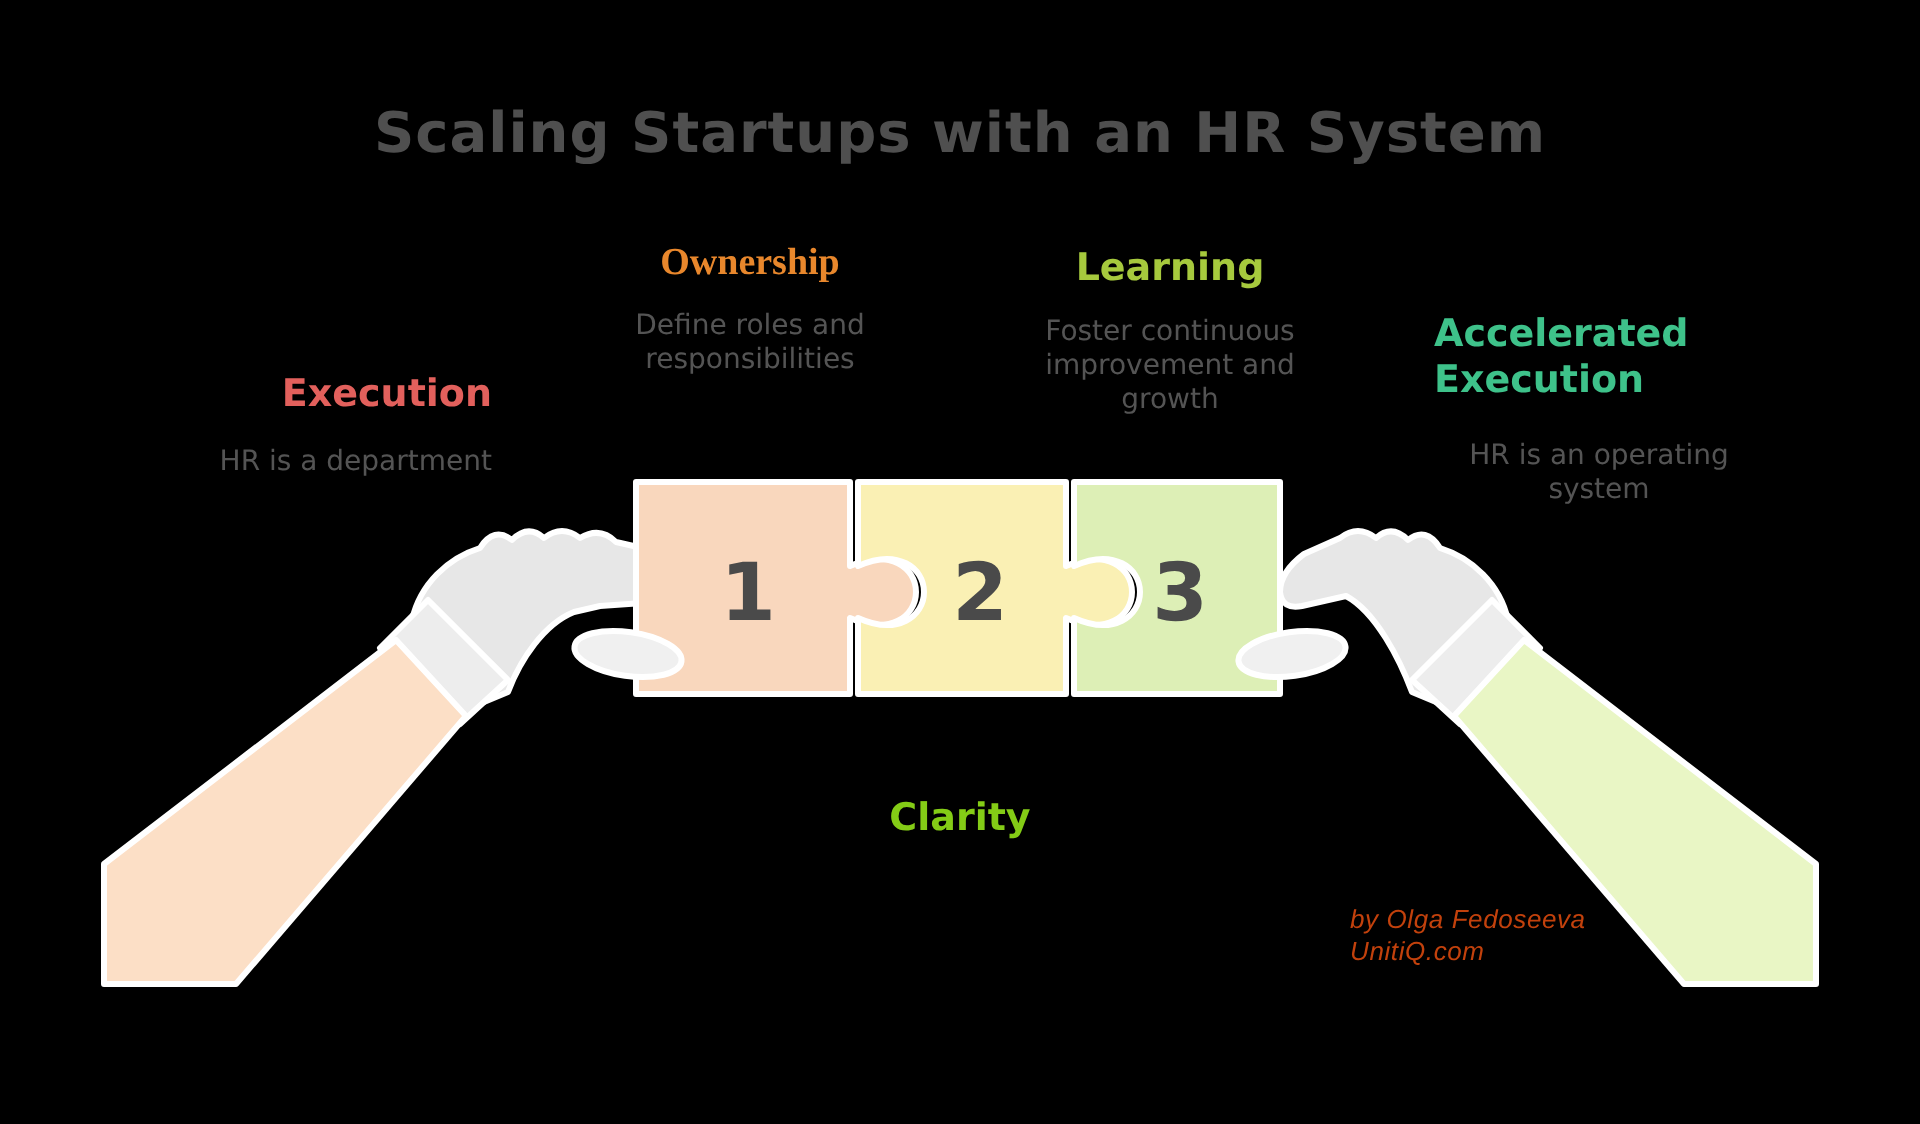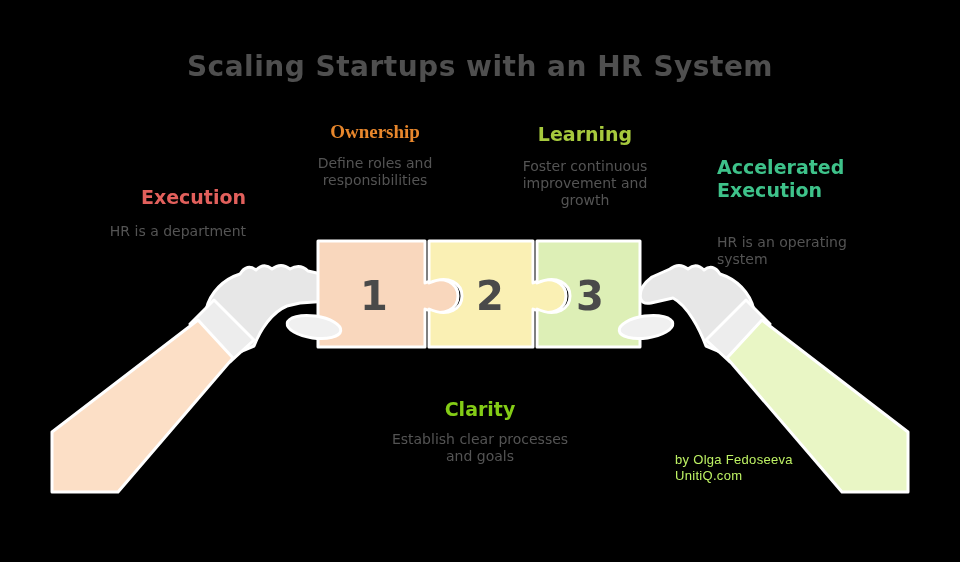--- a/index.html
+++ b/index.html
@@ -31,21 +31,21 @@
     font-weight: normal;
     line-height: 17px;
   }
   .sec-stalled { right: 714px; top: 186px; text-align: right; }
   .sec-stalled .section-sub { margin-top: 14px; white-space: nowrap; }
   .sec-ownership { left: 290px; top: 120px; width: 170px; text-align: center; }
   .sec-ownership .section-sub { margin-top: 12px; }
   .sec-learning { left: 500px; top: 103px; width: 170px; text-align: center; margin-top: 20px; }
   .sec-learning .section-sub { margin-top: 12px; }
   .sec-accelerated { left: 717px; top: 156px; width: 165px; text-align: left; }
-  .sec-accelerated .section-sub { margin-top: 32px; }
+  .sec-accelerated .section-sub { margin-top: 18px; text-align: center; }
   .sec-clarity { left: 380px; top: 398px; width: 200px; text-align: center; }
   .sec-clarity .section-sub { margin-top: 10px; }
   .attribution {
     position: absolute;
     left: 675px; top: 452px;
     font-family: "Liberation Sans", sans-serif;
     font-size: 13px;
     line-height: 16px;
     letter-spacing: 0.3px;
   }
@@ -147,21 +147,20 @@
   <div class="section sec-accelerated">
     <div class="section-title" style="color: rgb(62, 194, 138);">
       <span style="display:block">Accelerated</span>
       <span style="display:block">Execution</span>
     </div>
     <div class="section-sub" style="color: rgb(84, 84, 84);">HR is an operating system</div>
   </div>
 
   <div class="section sec-clarity">
     <div class="section-title" style="color: #84cc16;">Clarity</div>
-    <div class="section-sub" style="color: rgb(84, 84, 84);">Establish clear processes and goals</div>
   </div>
 
-  <div class="attribution" style="color: #bef264;">
+  <div class="attribution" style="color: #c2410c; font-style: italic;">
     <span style="display:block">by Olga Fedoseeva</span>
     <span style="display:block">UnitiQ.com</span>
   </div>
 
 </div>
 
 </body></html>

